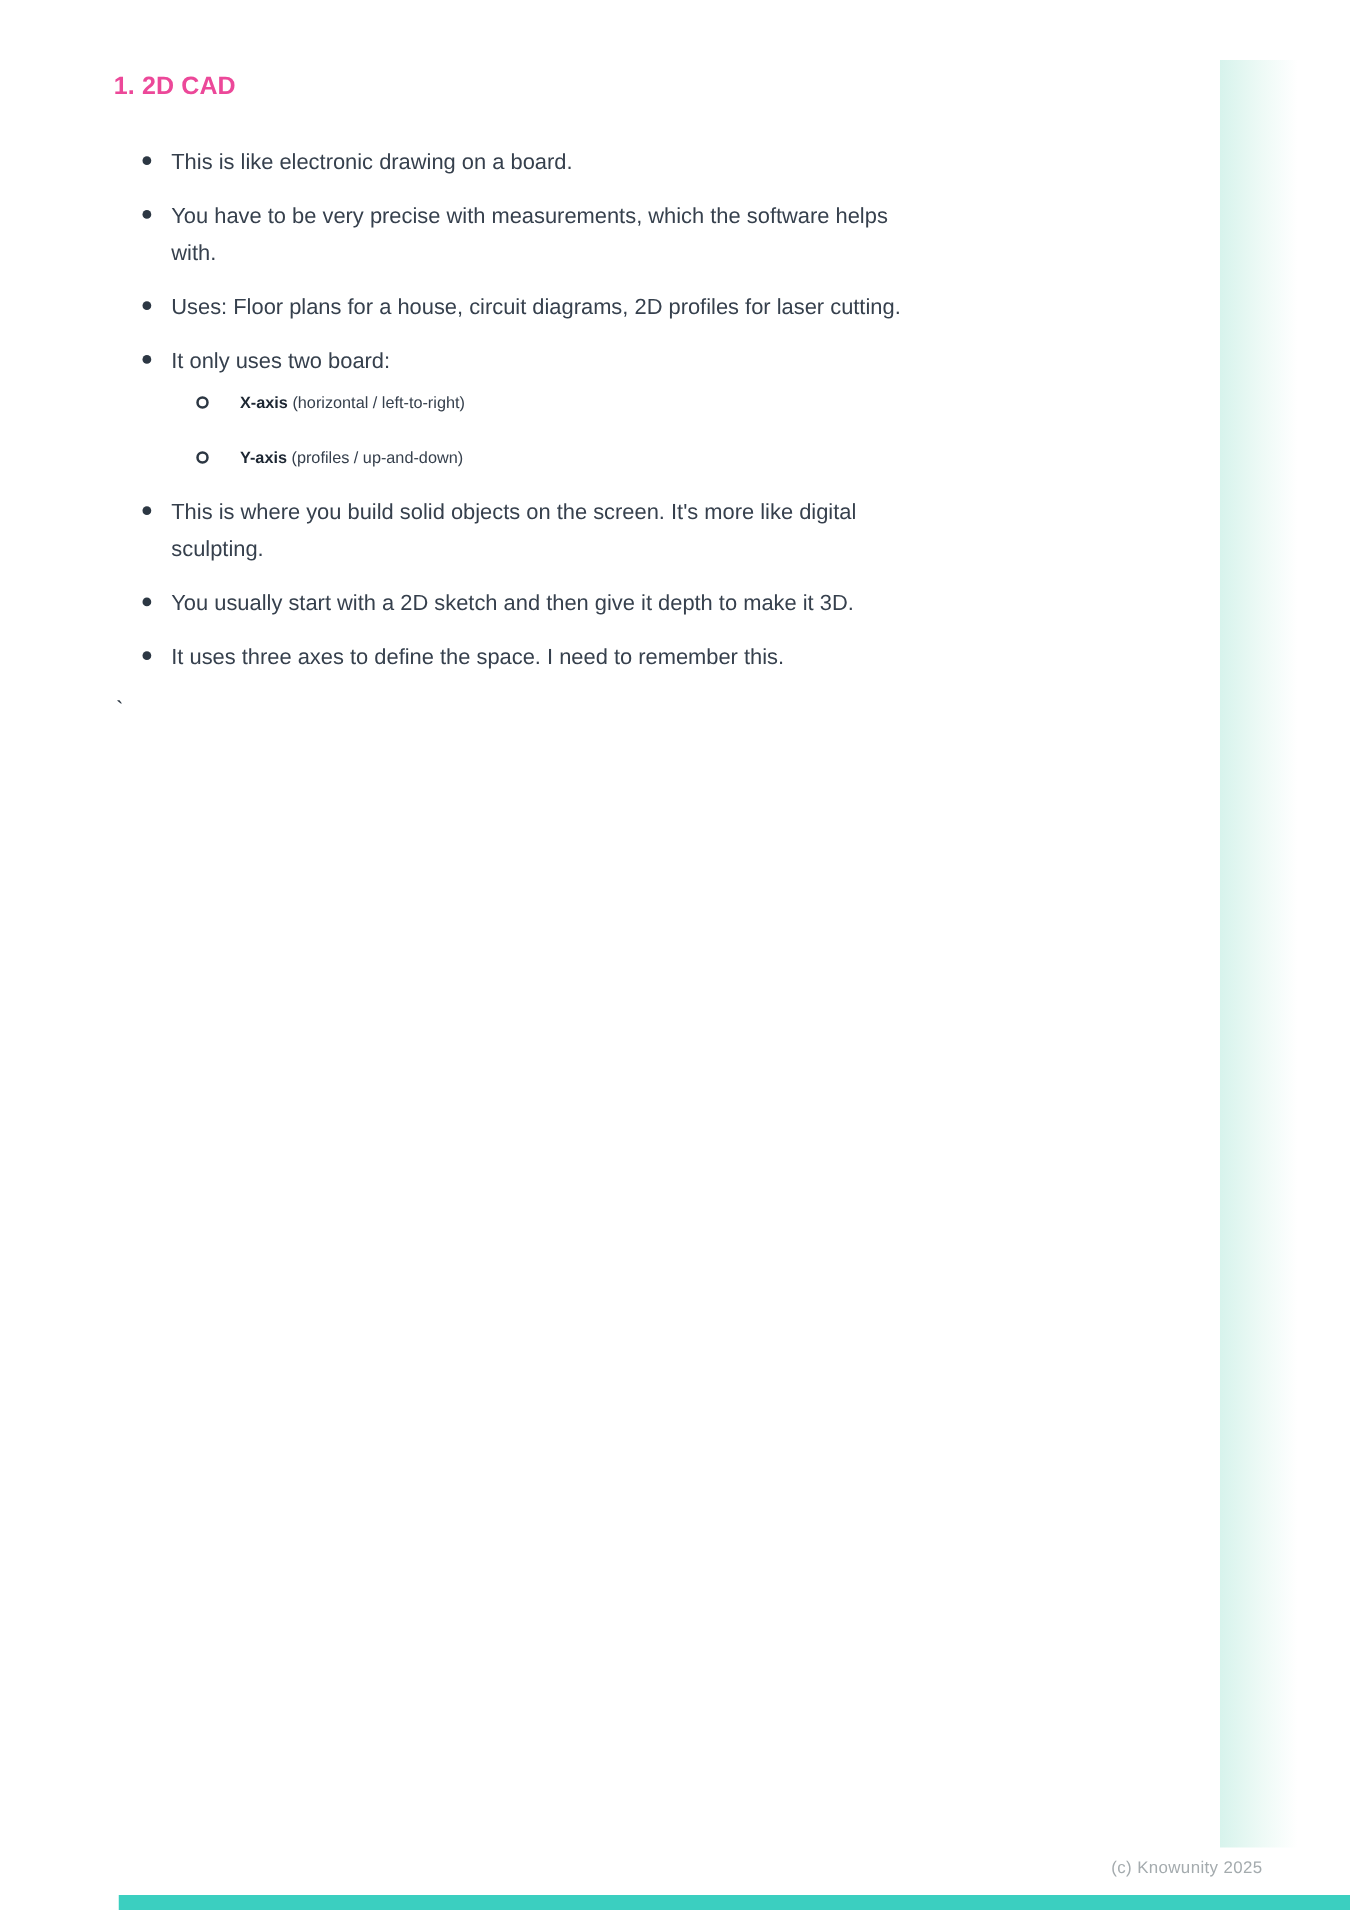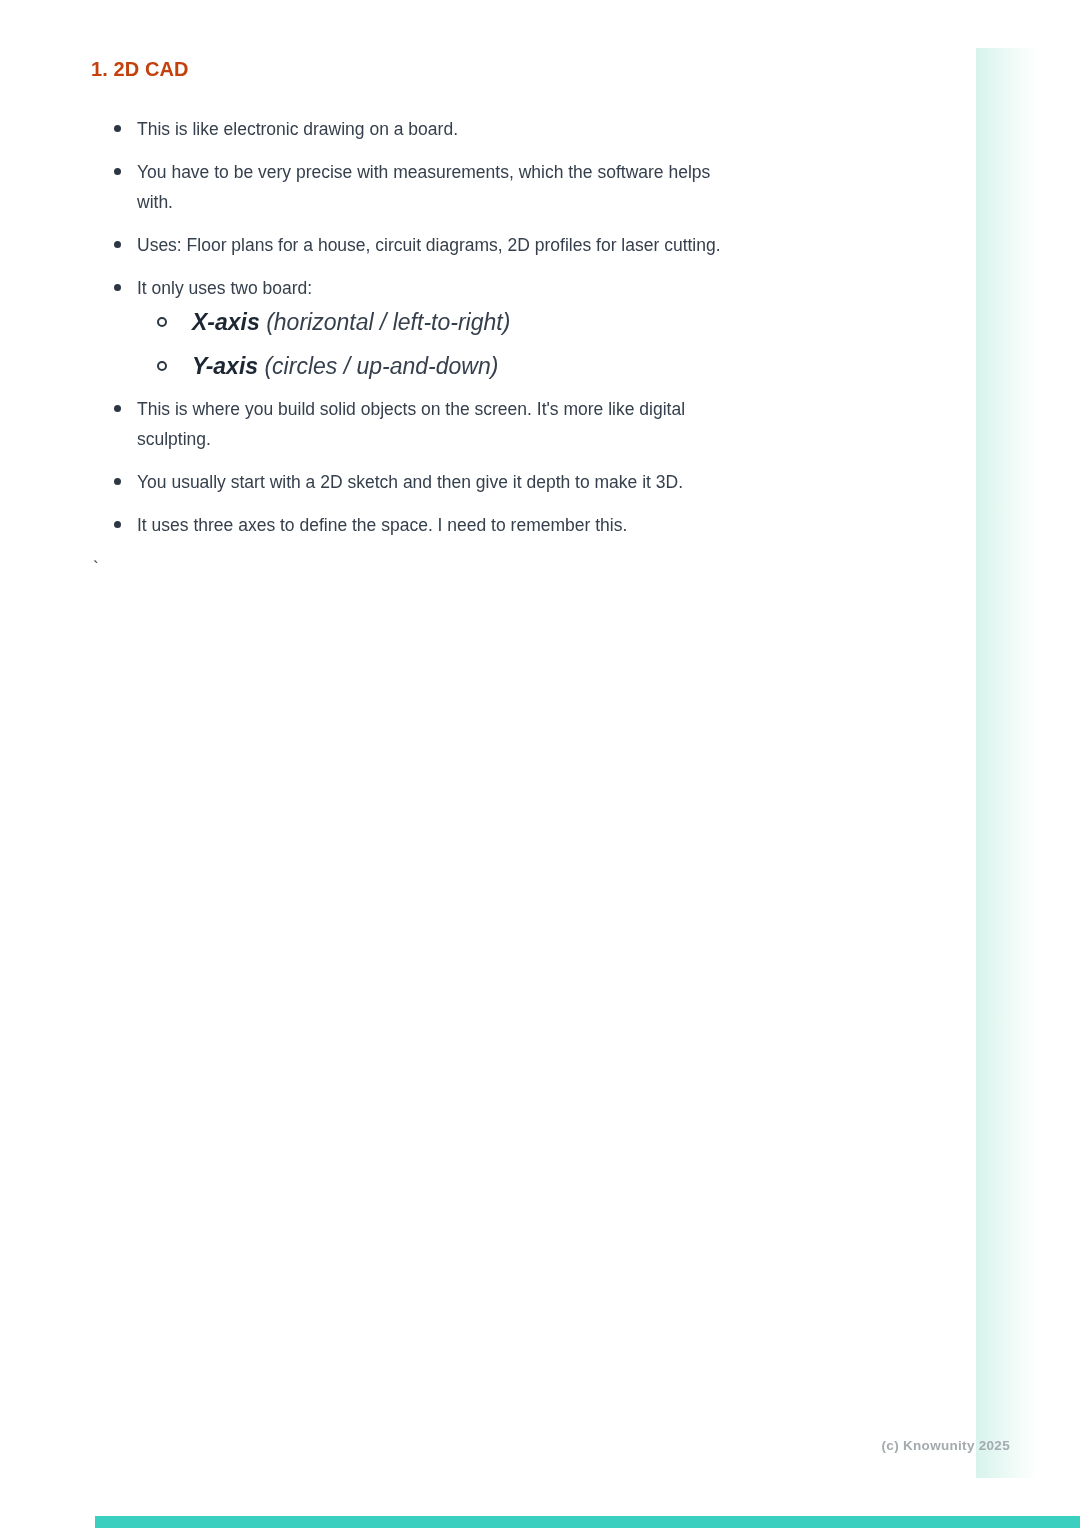--- a/index.html
+++ b/index.html
@@ -13,44 +13,43 @@
   .page{
     position:relative;
     width:1080px;height:1528px;
     box-sizing:border-box;
     padding:58px 0 0 91px;
   }
   .content{position:relative;z-index:2;max-width:800px;}
   h2{
     margin:0 0 34px 0;
     font-size:20px;line-height:22px;
-    font-weight:700;color:#c2410c;
+    font-weight:700;color:#ec4899;
     letter-spacing:.1px;
   }
   section + section h2{margin-top:30px;}
   ul{list-style:none;margin:12px;padding:0;}
   ul.top > li{
     position:relative;
     padding-left:34px;
     font-size:17.5px;line-height:30px;
     margin-bottom:13px;
   }
   ul.top > li::before{
     content:"";
     position:absolute;left:11px;top:11px;
     width:7px;height:7px;border-radius:50%;
     background:#2c3743;
   }
   ul.sub{margin-top:4px;}
   ul.sub > li{
     position:relative;
     padding-left:35px;margin-left:8px;
-    font-size:23px;line-height:30px;
+    font-size:13px;line-height:30px;
     margin-bottom:14px;
-    font-style:italic;
   }
   ul.sub > li::before{
     content:"";
     position:absolute;left:0;top:10px;
     width:6px;height:6px;border-radius:50%;
     background:transparent;
     border:2px solid #2c3743;
   }
   ul.sub > li:last-child{margin-bottom:0;}
   .t{white-space:pre-line;}
@@ -63,25 +62,24 @@
     position:absolute;z-index:1;
     left:976px;top:48px;
     width:62px;height:1430px;
     background:linear-gradient(to right,
       var(--stripe-left,#d7f3ec) 0%,
       var(--stripe-mid,#eefaf6) 55%,
       rgba(255,255,255,0) 100%);
   }
   .watermark{
     position:absolute;z-index:3;
-    top:1438px;right:70px;
+    top:1486px;right:70px;
     font-size:13.5px;line-height:16px;
     color:#a4abae;
     letter-spacing:.3px;
-    font-weight:bold;
   }
   .bottom-bar{
     position:absolute;z-index:3;
     left:95px;right:0;bottom:0;
     height:12px;
     background:var(--bar,#3bcfc0);
   }
 </style>
 </head>
 <body>
@@ -103,21 +101,21 @@
         <li>
           <span class="t">Uses: Floor plans for a house, circuit diagrams, 2D profiles for laser cutting.</span>
         </li>
         <li>
           <span class="t">It only uses two board:</span>
           <ul class="sub">
             <li>
               <span class="b">X-axis</span><span class="t"> (horizontal / left-to-right)</span>
             </li>
             <li>
-              <span class="b">Y-axis</span><span class="t"> (circles / up-and-down)</span>
+              <span class="b">Y-axis</span><span class="t"> (profiles / up-and-down)</span>
             </li>
           </ul>
         </li>
       </ul>
     </section>
 
     <section>
       <ul class="top">
         <li>
           <span class="t">This is where you build solid objects on the screen. It's more like digital

